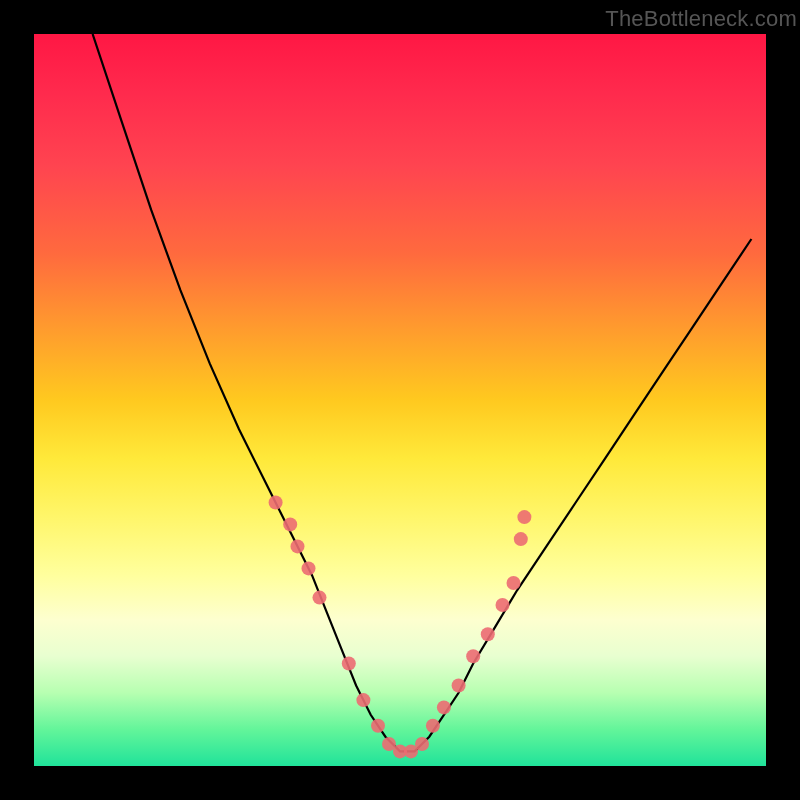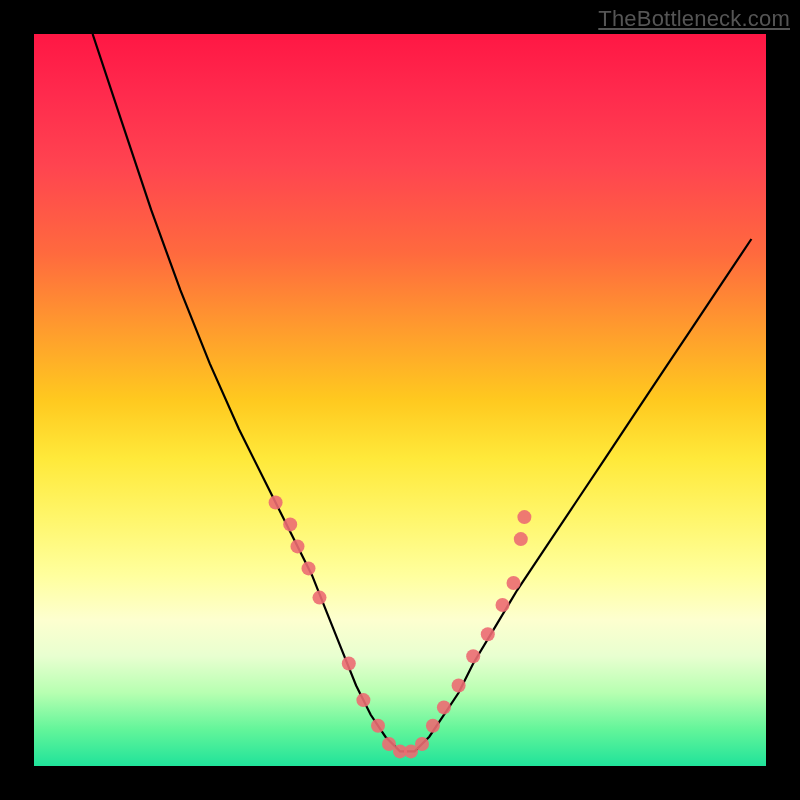--- a/index.html
+++ b/index.html
@@ -43,29 +43,28 @@
       #fdffcf 80%,
       #e8ffd0 85%,
       #b7ffb1 90%,
       #63f59a 95%,
       #20e39a 100%
     );
   }
   .watermark {
     position: absolute;
     top: 6px;
-    right: 10px;
+    right: 3px;
     color: #555;
     font-size: 22px;
     font-weight: 500;
     letter-spacing: 0.2px;
     pointer-events: none;
     z-index: 5;
     font-family: Arial, Helvetica, sans-serif;
-    text-decoration: underline;
   }
   svg.curve {
     position: absolute;
     inset: 0;
     z-index: 2;
   }
 </style>
 </head>
 <body>
 

